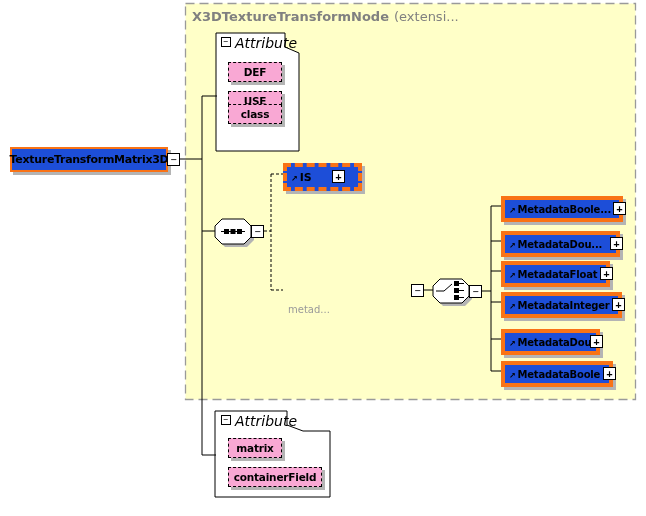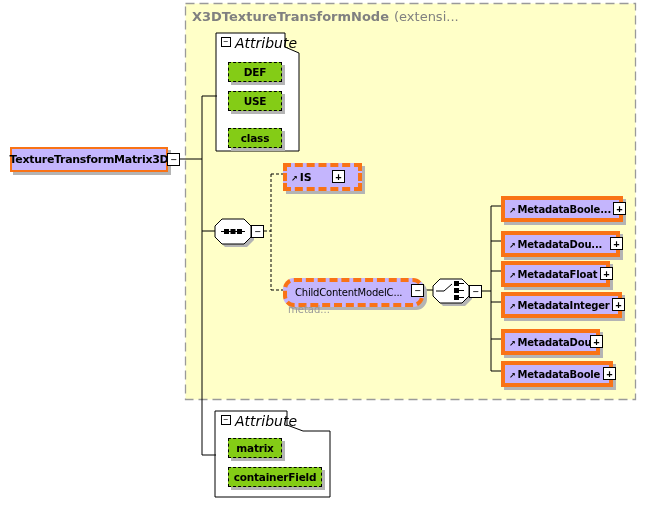--- a/index.html
+++ b/index.html
@@ -1,29 +1,29 @@
 <!DOCTYPE html>
 <html><head>
 <meta charset="utf-8">
 <style>
   html,body{margin:0;padding:0;background:#fff;}
   .canvas{position:relative;width:646px;height:516px;background:#fff;
           font-family:"DejaVu Sans",sans-serif;overflow:hidden;}
   .layer{position:absolute;left:0;top:0;}
-  .box{position:absolute;background:#c4b5fd;border:4px solid #f97316;
+  .box{position:absolute;background:#1d4ed8;border:4px solid #f97316;
        box-shadow:3px 3px 0 #b4b4b4;white-space:nowrap;box-sizing:content-box;}
   .dashed{border-style:dashed;}
   .root-el{display:flex;align-items:center;justify-content:center;
            font-weight:bold;font-size:11px;letter-spacing:-0.3px;border-width:2px;}
   .ref{display:flex;align-items:center;font-weight:bold;font-size:10px;
        letter-spacing:-0.2px;padding-left:4px;}
   .is-box{display:flex;align-items:center;font-weight:bold;font-size:11px;padding-left:4px;}
   .ccmc{display:flex;align-items:center;font-weight:normal;font-size:10px;
         letter-spacing:-0.2px;padding-left:8px;border-radius:11px;}
-  .attr-item{position:absolute;background:#84cc16;border:1px dashed #000;
+  .attr-item{position:absolute;background:#f9a8d4;border:1px dashed #000;
              box-shadow:3px 3px 0 #b4b4b4;display:flex;align-items:center;
              justify-content:center;font-weight:bold;font-size:10.5px;
              letter-spacing:-0.2px;white-space:nowrap;}
   .expander{position:absolute;width:11px;height:11px;background:#fff;
             border:1px solid #000;display:flex;align-items:center;
             justify-content:center;font-size:10px;line-height:1;
             font-family:"DejaVu Sans Mono",monospace;z-index:3;}
   .expander-sm{width:8px;height:8px;font-size:8px;}
   .plus-pos{right:-7px;top:2px;}
   .arrow{font-size:8px;margin-right:2px;transform:translateY(1px);font-weight:bold;}
@@ -71,33 +71,30 @@
 
   <div class="box root-el" style="left:10px;top:147px;width:154px;height:21px">
     <span>TextureTransformMatrix3D</span>
   </div>
   <div class="expander" style="left:167px;top:153px">−</div>
 
   <div class="expander expander-sm" style="left:221px;top:37px">−</div>
   <div class="attr-label" style="left:235px;top:35px">Attribute</div>
   <div class="attr-item" style="left:228px;top:62px;width:52px;height:18px">DEF</div>
   <div class="attr-item" style="left:228px;top:91px;width:52px;height:18px">USE</div>
-  <div class="attr-item" style="left:228px;top:128px;width:52px;height:18px">class</div>
+  <div class="attr-item" style="left:228px;top:104px;width:52px;height:18px">class</div>
 
   <div class="expander" style="left:251px;top:225px">−</div>
 
   <div class="box dashed is-box" style="left:283px;top:163px;width:67px;height:20px">
     <span class="arrow">↗</span>
     <span>IS</span>
     <div class="expander" style="left:45px;top:3px">+</div>
   </div>
 
-  <div class="box dashed ccmc" style="left:283px;top:278px;width:125px;height:21px">
-    <span>ChildContentModelC...</span>
-  </div>
   <div class="expander" style="left:411px;top:284px">−</div>
   <div class="annotation" style="left:288px;top:304px">metad...</div>
 
   <div class="expander" style="left:469px;top:285px">−</div>
 
   <div class="box ref" style="left:501px;top:196px;width:110px;height:18px">
     <span class="arrow">↗</span>
     <span>MetadataBoole...</span>
     <div class="expander plus-pos">+</div>
   </div>

